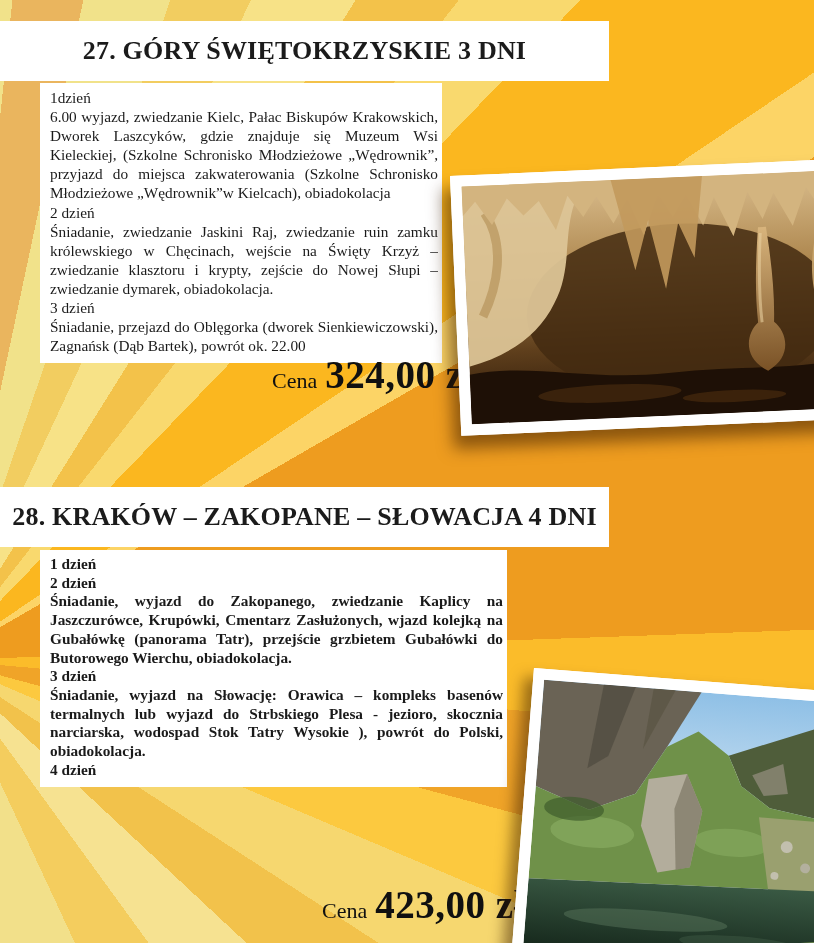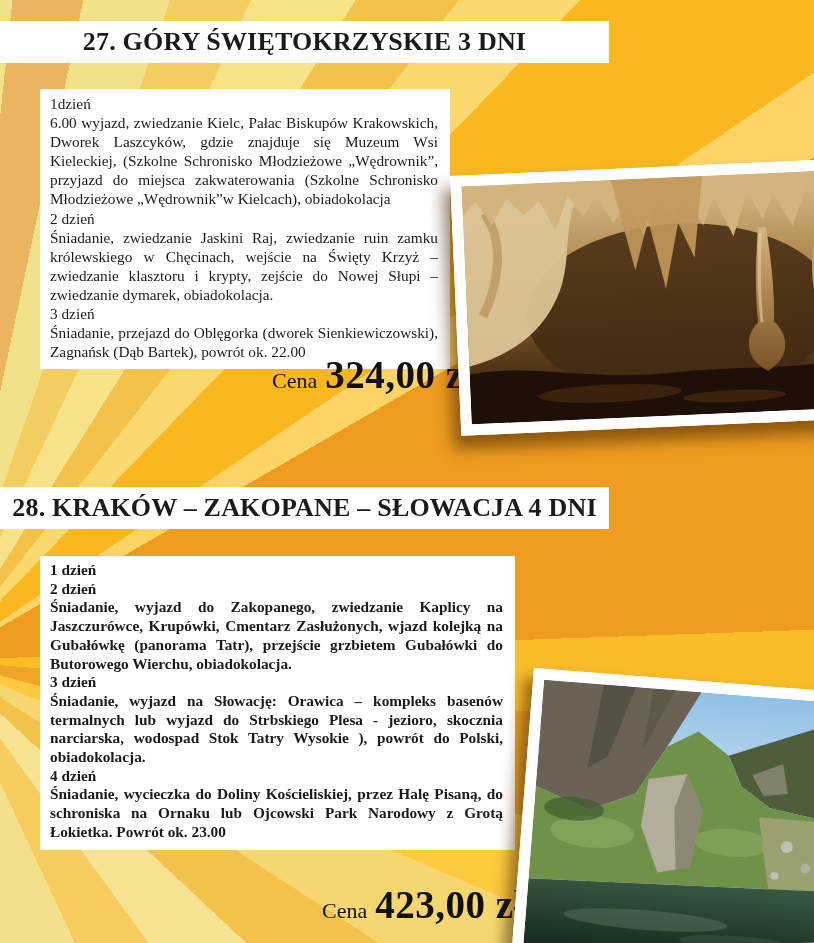--- a/index.html
+++ b/index.html
@@ -27,32 +27,31 @@
       #fcc93f 105deg 113deg,
       #f6d76f 113deg 123deg,
       #f2c24b 123deg 133deg,
       #f6e291 133deg 144deg,
       #f4cd5e 144deg 155deg,
       #f2e08a 155deg 170deg,
       #f4d369 170deg 190deg,
       #f2e08a 190deg 360deg);
   }
   .title-band{
-    position:absolute;left:0;width:609px;height:42px;background:#ffffff;
+    position:absolute;left:0;width:609px;height:60px;background:#ffffff;
     display:flex;align-items:center;justify-content:center;
   }
   .title-band h2{
     margin:0;font-size:26px;font-weight:700;color:#1b1b1b;letter-spacing:.2px;white-space:nowrap;
   }
   #band-27{top:21px;}
   #band-28{top:487px;}
   .itinerary{
     position:absolute;background:#ffffff;color:#1a1a1a;
-    padding:5px 12px 8px 10px;
-    margin-top:6px;
+    padding:5px 4px 8px 10px;
   }
   #itinerary-27{left:40px;top:83px;width:388px;font-size:15.3px;line-height:19.1px;}
   #itinerary-28{left:40px;top:550px;width:453px;font-size:15.3px;line-height:18.7px;font-weight:bold;}
   .day-label{margin:0;}
   .day-text{margin:0;text-align:justify;}
   .price{
     position:absolute;display:flex;align-items:baseline;gap:8px;color:#101010;white-space:nowrap;
   }
   .price-label{font-size:22px;}
   .price-amount{font-size:39px;font-weight:700;letter-spacing:.5px;}
@@ -129,21 +128,20 @@
   <h2>28. KRAKÓW – ZAKOPANE – SŁOWACJA  4 DNI</h2>
 </div>
 
 <div class="itinerary" id="itinerary-28">
   <p class="day-label">1 dzień</p>
   <p class="day-label">2 dzień</p>
   <p class="day-text">Śniadanie, wyjazd do Zakopanego, zwiedzanie Kaplicy na Jaszczurówce, Krupówki, Cmentarz Zasłużonych, wjazd kolejką na Gubałówkę (panorama Tatr), przejście grzbietem Gubałówki do Butorowego Wierchu, obiadokolacja.</p>
   <p class="day-label">3 dzień</p>
   <p class="day-text">Śniadanie, wyjazd na Słowację: Orawica – kompleks basenów termalnych lub wyjazd do Strbskiego Plesa - jezioro, skocznia narciarska, wodospad Stok Tatry Wysokie ), powrót do Polski, obiadokolacja.</p>
   <p class="day-label">4 dzień</p>
-  <p class="day-text">Śniadanie, wycieczka do Doliny Kościeliskiej, przez Halę Pisaną, do schroniska na Ornaku lub Ojcowski Park Narodowy z Grotą Łokietka. Powrót ok. 23.00</p>
 </div>
 
 <div class="price" id="price-28">
   <span class="price-label">Cena</span>
   <span class="price-amount">423,00 zł</span>
 </div>
 
 <figure class="photo" id="photo-lake" aria-label="mountain lake below green rocky slopes in the Tatras">
   <svg viewBox="0 0 300 272" preserveAspectRatio="none">
     <defs>

